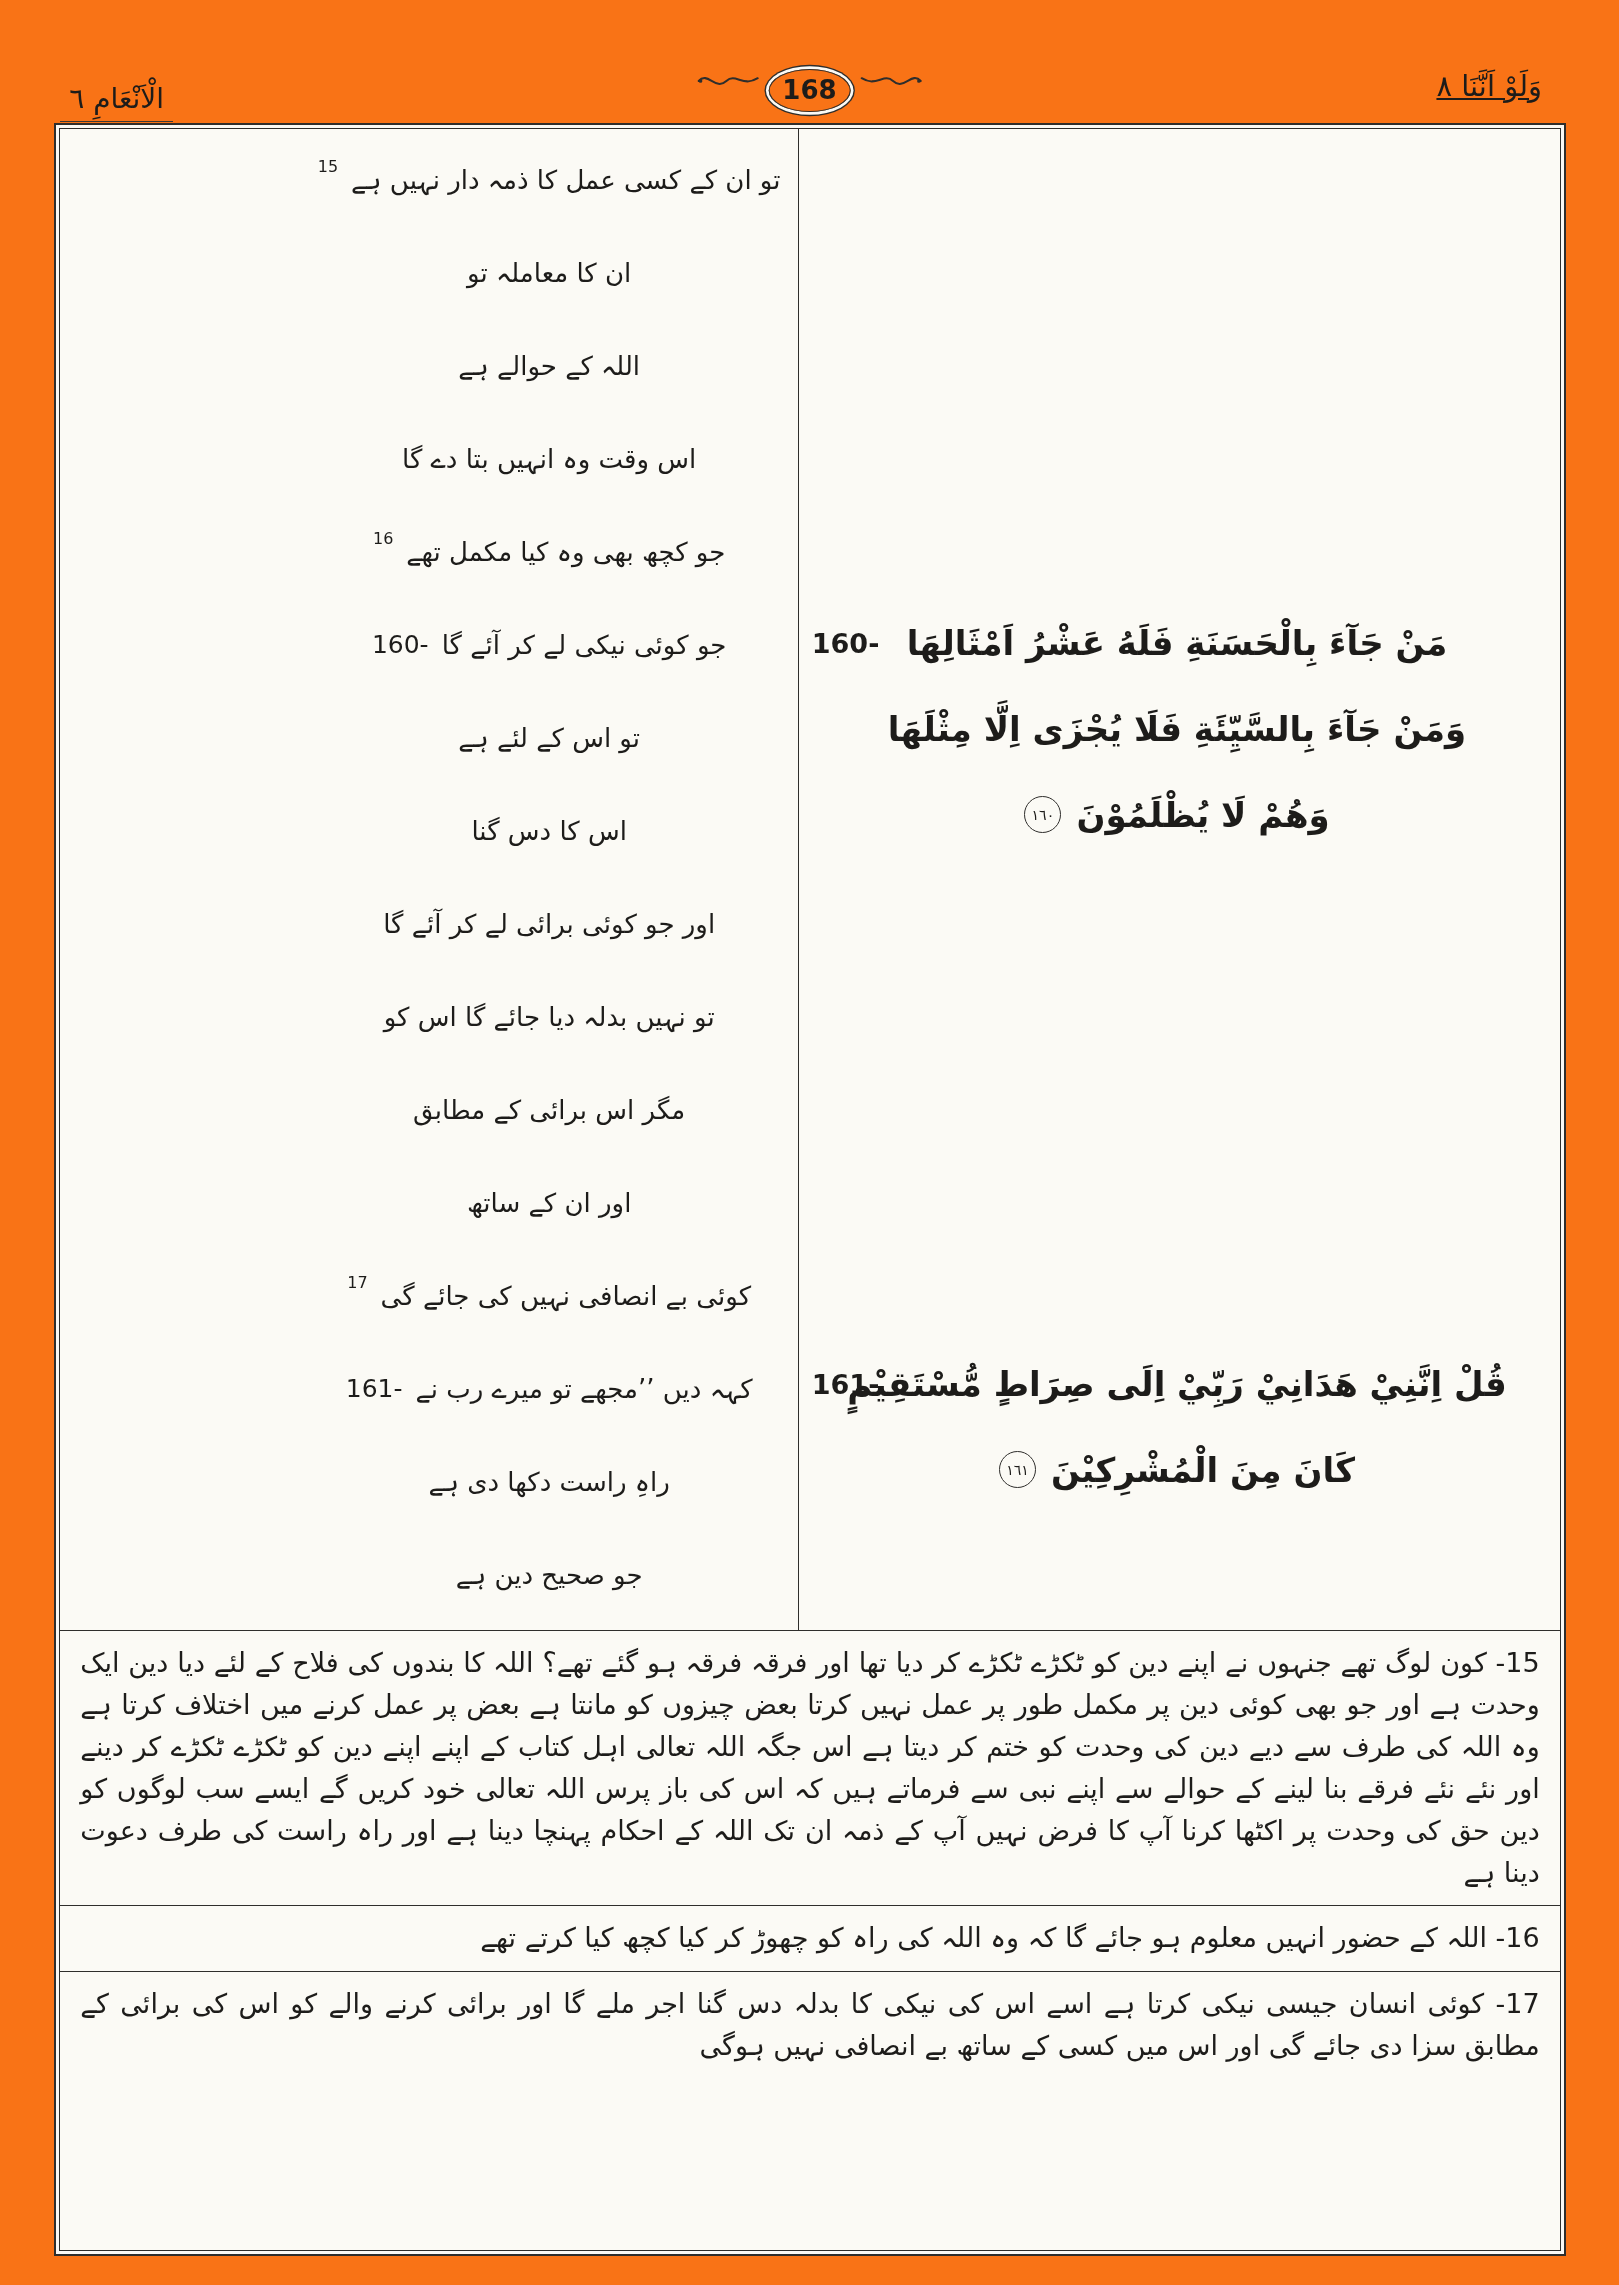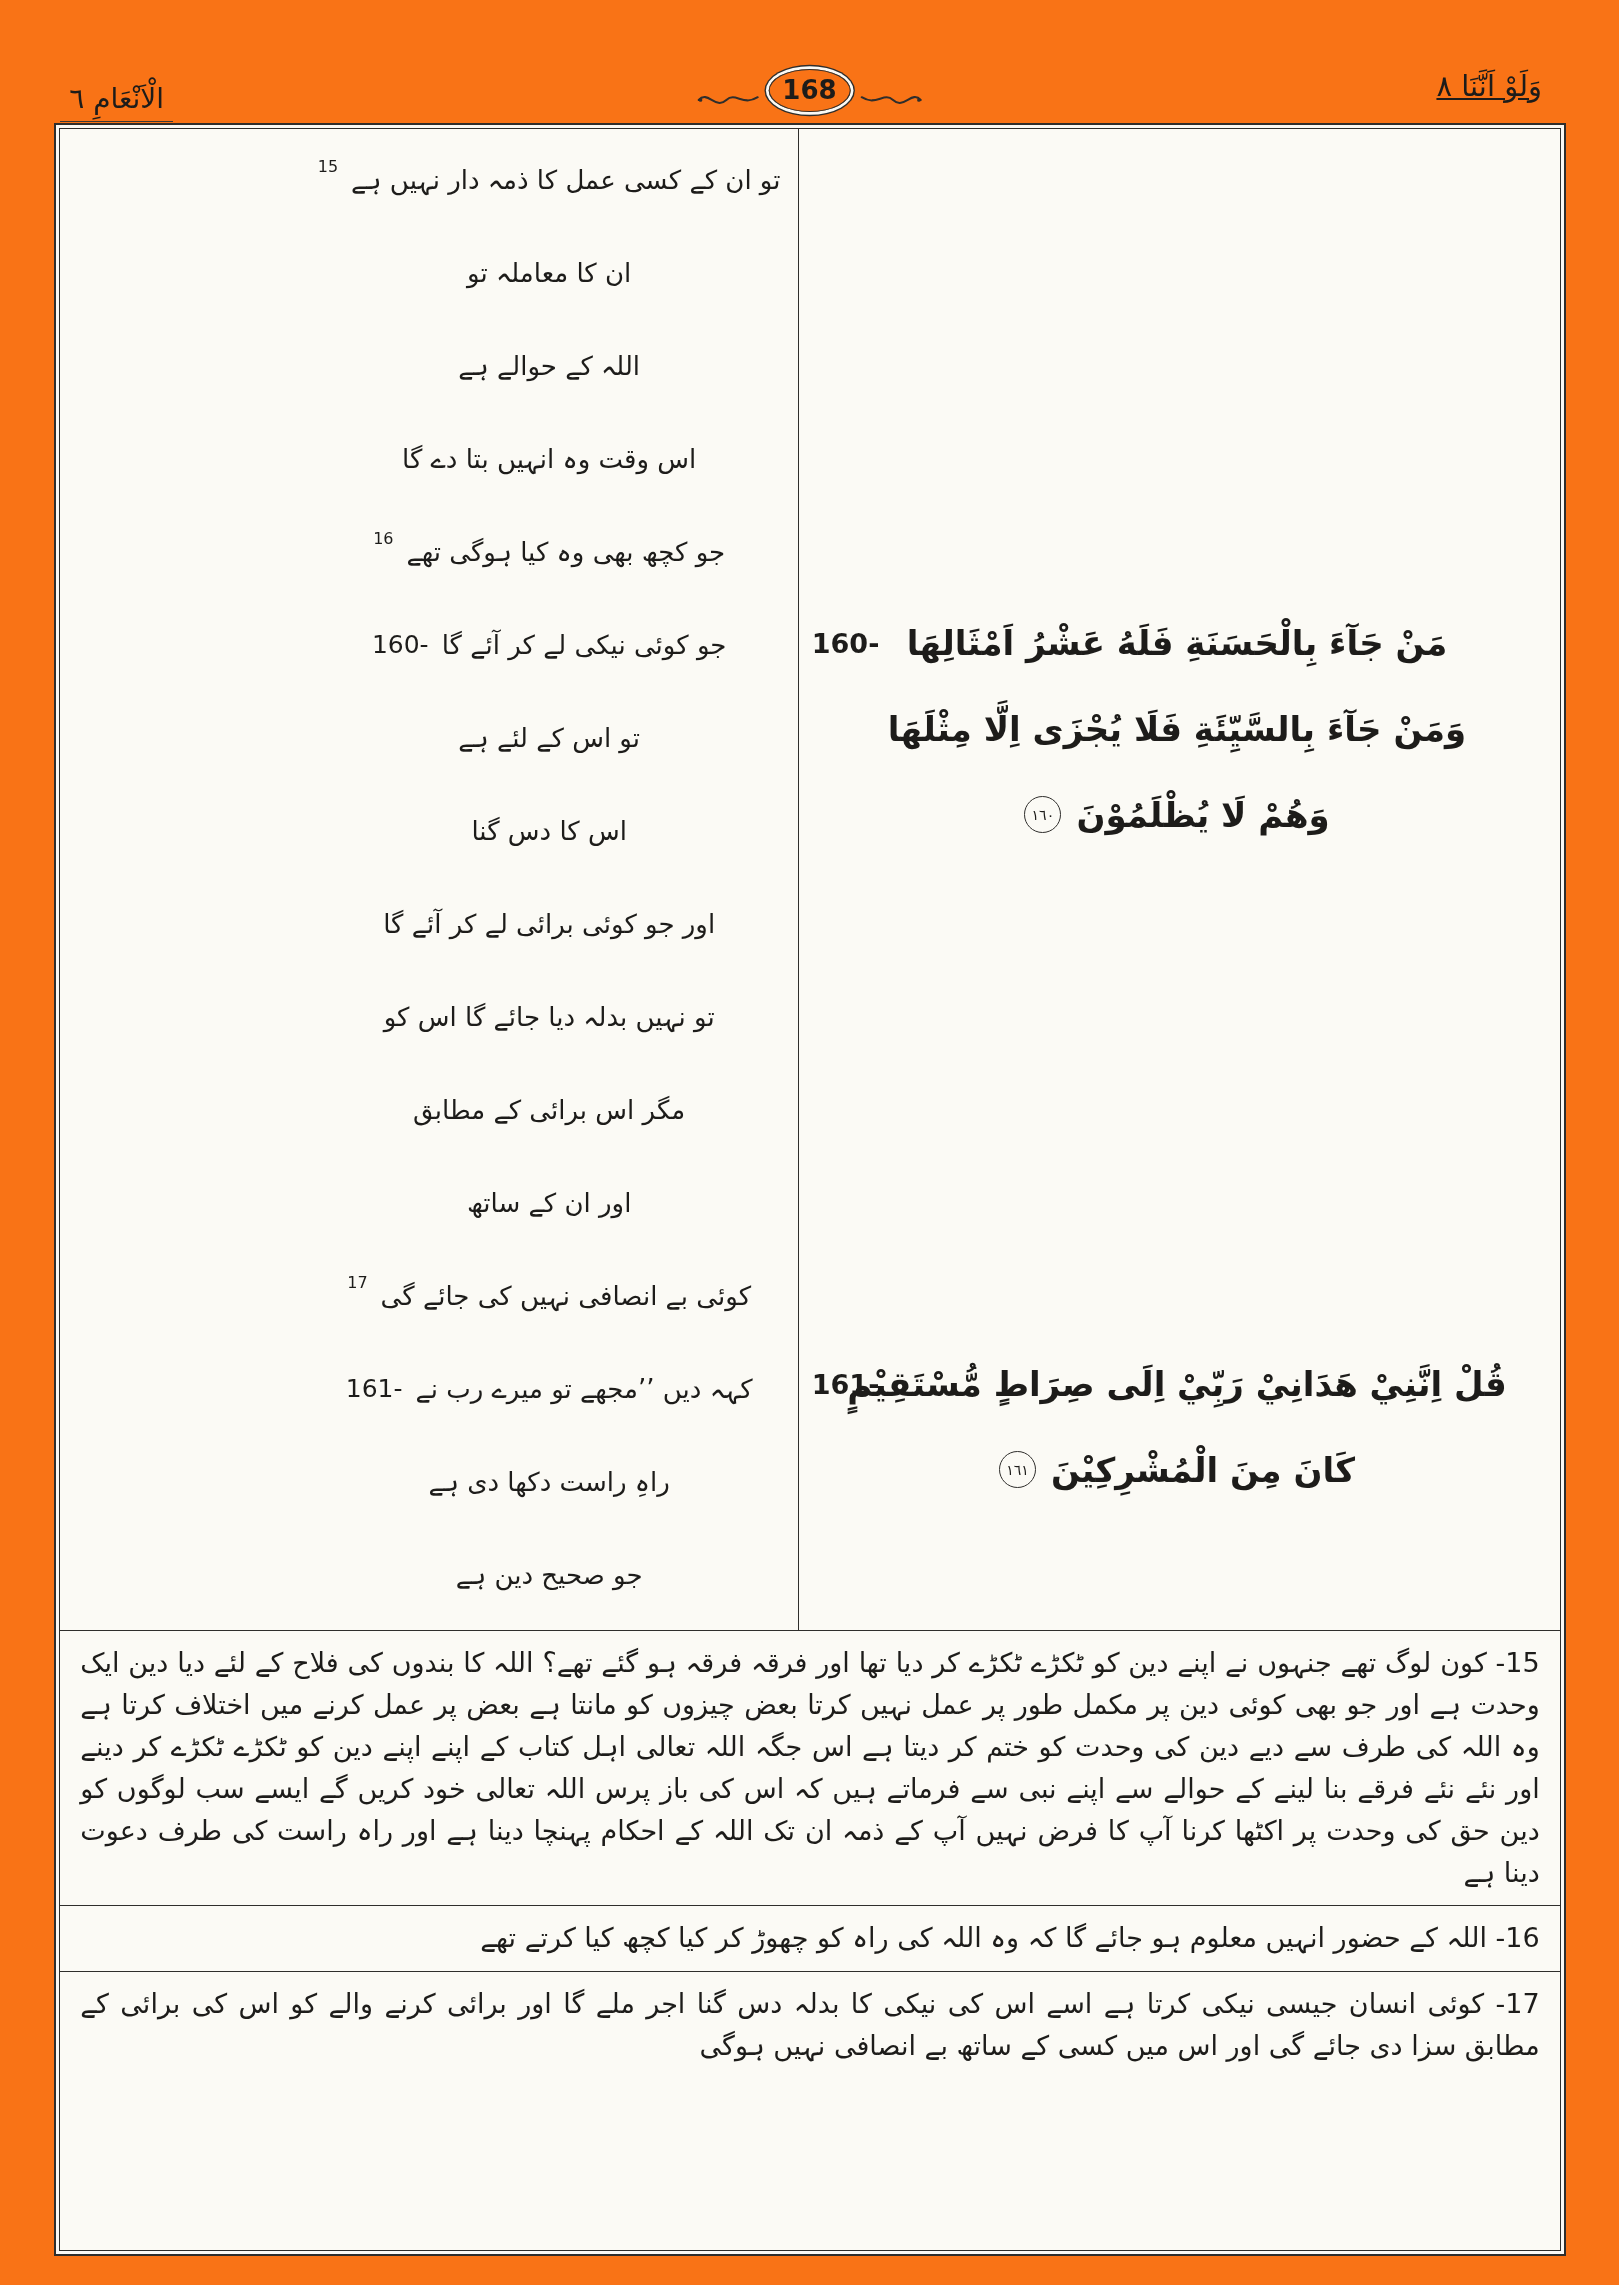--- a/index.html
+++ b/index.html
@@ -16,21 +16,21 @@
   
   .header { position:absolute; top:65px; left:58px; right:58px; height:60px; }
   .hdr-left {
     position:absolute; left:1.9px; top:17px;
     font-size:28px; direction:rtl;
     border-bottom:1.9px solid #3a3936; padding:0 9.3px 5.6px;
   }
   .hdr-right { position:absolute; right:19px; top:3.7px; font-size:29px; direction:rtl;text-decoration:underline; }
   .hdr-center {
     position:absolute; left:50%; top:3.7px; transform:translateX(-50%);
-    display:flex; align-items:flex-end; gap:9.3px;
+    display:flex; align-items:flex-start; gap:9.3px;
   }
   .pgnum {
     display:inline-flex; align-items:center; justify-content:center;
     min-width:82px; height:43px; padding:0 11.2px;
     border:1.9px solid #2f2e2c; border-radius:50%;
     box-shadow:0 0 0 2.8px #fbfaf5, 0 0 0 4.2px #2f2e2c;
     font-size:26px; font-weight:bold;
   }
   .flourish { display:block; }
 
@@ -120,21 +120,21 @@
             <div class="u-line">
               <span class="u-text">ان کا معاملہ تو</span>
             </div>
             <div class="u-line">
               <span class="u-text">اللہ کے حوالے ہے</span>
             </div>
             <div class="u-line">
               <span class="u-text">اس وقت وہ انہیں بتا دے گا</span>
             </div>
             <div class="u-line">
-              <span class="u-text">جو کچھ بھی وہ کیا ہوگی تھے</span>
+              <span class="u-text">جو کچھ بھی وہ کیا مکمل تھے</span>
               <span class="note-ref">16</span>
             </div>
             <div class="u-line">
               <span class="u-text">جو کوئی نیکی لے کر آئے گا</span>
               <span class="v-num">160-</span>
             </div>
             <div class="u-line">
               <span class="u-text">تو اس کے لئے ہے</span>
             </div>
             <div class="u-line">

